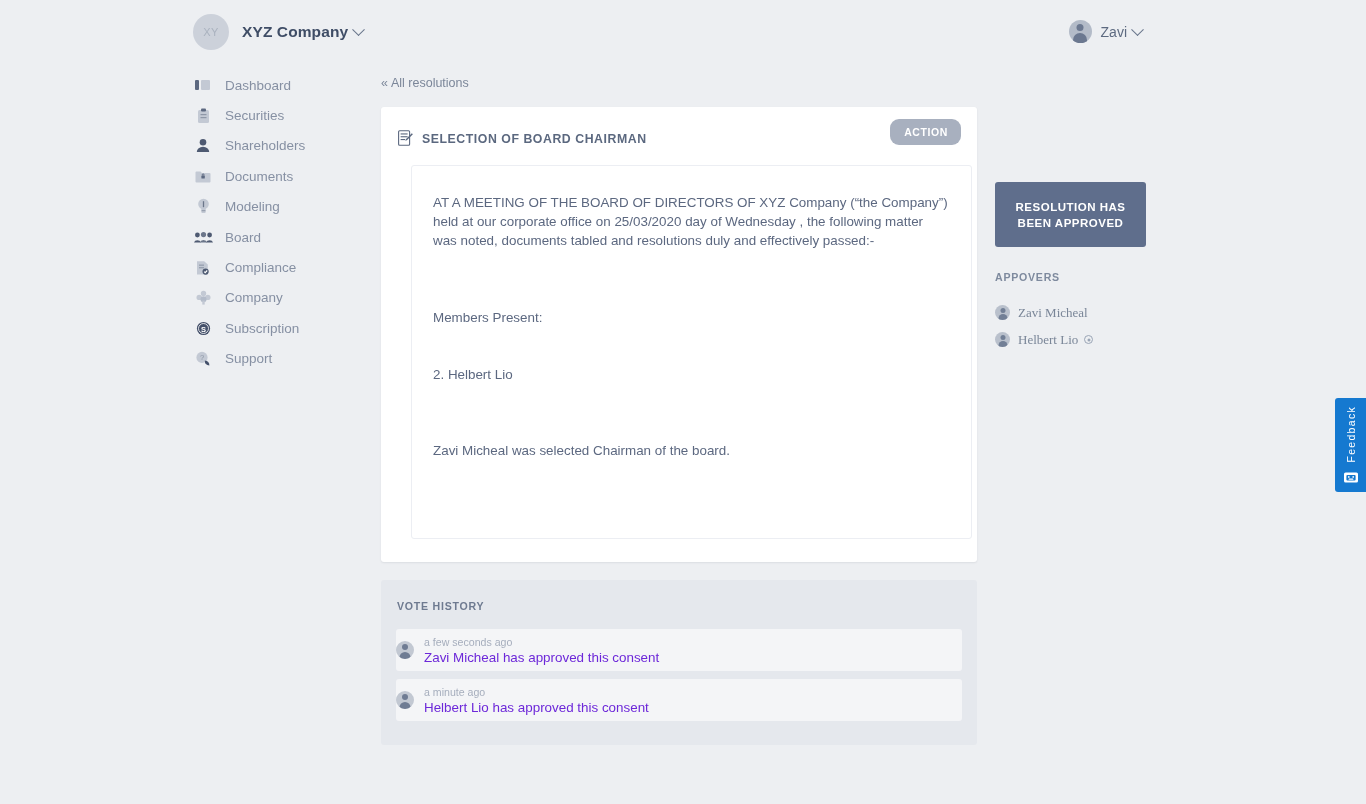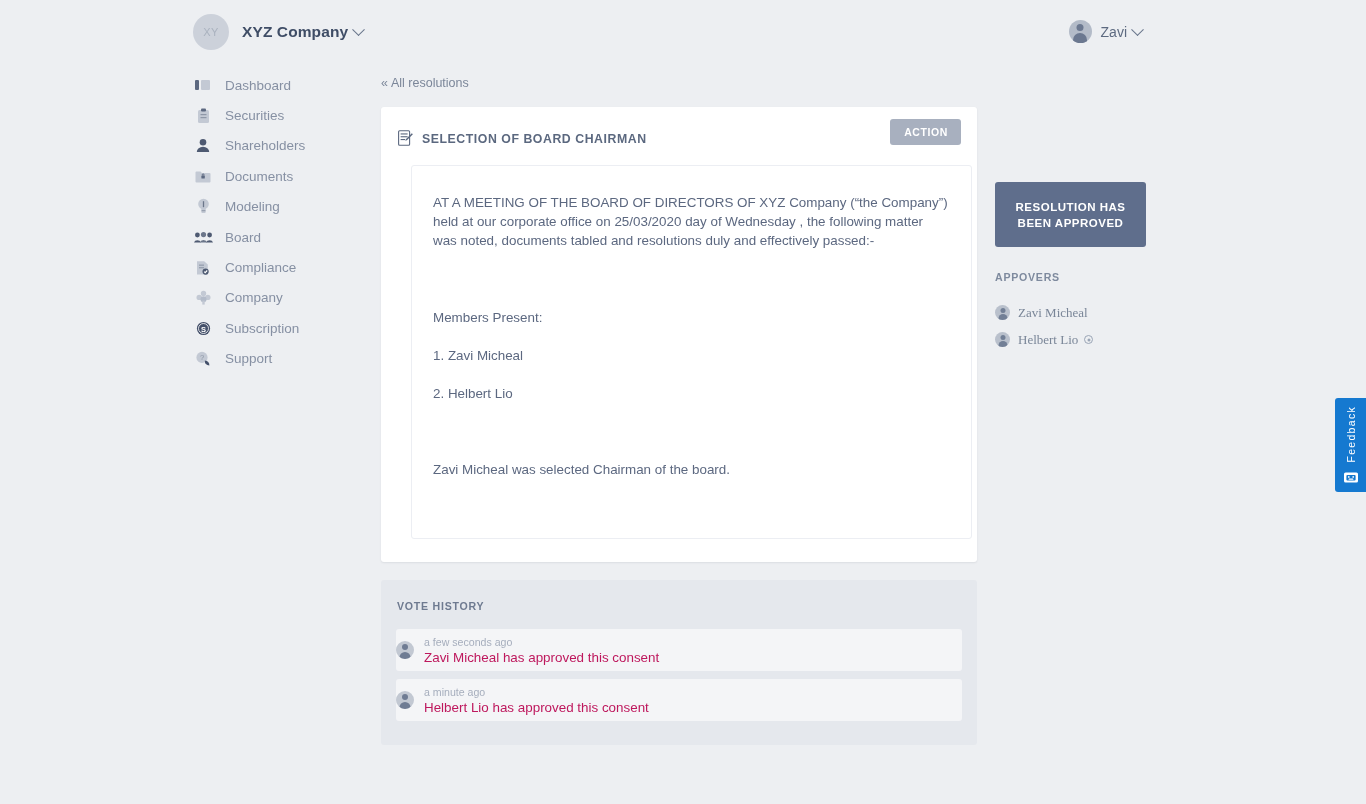--- a/index.html
+++ b/index.html
@@ -84,21 +84,21 @@
     position: relative; height: 53px;
     display: flex; align-items: center; padding: 10px 16px 0 17px;
   }
   .doc-icon { width: 15px; height: 17px; margin-right: 9px; flex: 0 0 15px; }
   .card-title {
     font-size: 12.3px; font-weight: bold; letter-spacing: .55px; color: #5b687f;
   }
   .action-btn {
     position: absolute; right: 16px; top: 12px;
     background: #a8b0bf; color: #ffffff;
-    border: none; border-radius: 3px;
+    border: none; border-radius: 9px;
     font-size: 10.5px; font-weight: bold; letter-spacing: .6px;
     padding: 7px 13px 7px 14px; cursor: pointer;
     font-family: "Liberation Sans", sans-serif;
   }
   .doc-body {
     position: absolute; left: 30px; top: 58px;
     width: 561px; height: 374px;
     border: 1px solid #eceef3; border-radius: 3px;
     padding: 27px 21px 0 21px;
     overflow: hidden;
@@ -175,21 +175,21 @@
   }
   .vote-avatar:before {
     content:""; position:absolute; left:50%; top:3px; width:6px; height:6px;
     border-radius:50%; background:#6f7c93; transform: translateX(-50%);
   }
   .vote-avatar:after {
     content:""; position:absolute; left:50%; top:11px; width:11px; height:8px;
     border-radius:6px 6px 0 0; background:#6f7c93; transform: translateX(-50%);
   }
   .vote-time { font-size: 10.6px; color: #a6aebd; line-height: 14px; }
-  .vote-text { font-size: 13.4px; color: #be185d; line-height: 17px; }
+  .vote-text { font-size: 13.4px; color: #6d28d9; line-height: 17px; }
 
   
   .feedback {
     position: absolute; right: 0; top: 398px;
     width: 31px; height: 94px;
     background: #1579d0; border-radius: 3px 0 0 3px;
     display: flex; flex-direction: column; align-items: center;
     justify-content: flex-start; padding-top: 8px; cursor: pointer;
   }
   .feedback-label {
@@ -363,21 +363,20 @@
       </span>
       <span class="card-title">SELECTION OF BOARD CHAIRMAN</span>
       <button class="action-btn">ACTION</button>
     </div>
 
     <div class="doc-body">
       <p class="doc-p">AT A MEETING OF THE BOARD OF DIRECTORS OF XYZ Company (“the Company”) held at our corporate office on  25/03/2020 day of Wednesday , the following matter was noted, documents tabled and resolutions duly and effectively passed:-</p>
       <div class="sp-1"></div>
       <p class="doc-p">Members Present:</p>
       <div class="sp-2"></div>
-      <p class="doc-p">1. Zavi Micheal</p>
       <div class="sp-2"></div>
       <p class="doc-p">2. Helbert Lio</p>
       <div class="sp-3"></div>
       <p class="doc-p">Zavi Micheal was selected Chairman of the board.</p>
     </div>
   </div>
 
   <div class="approved-badge">
     <span>RESOLUTION HAS</span>
     <span>BEEN APPROVED</span>

